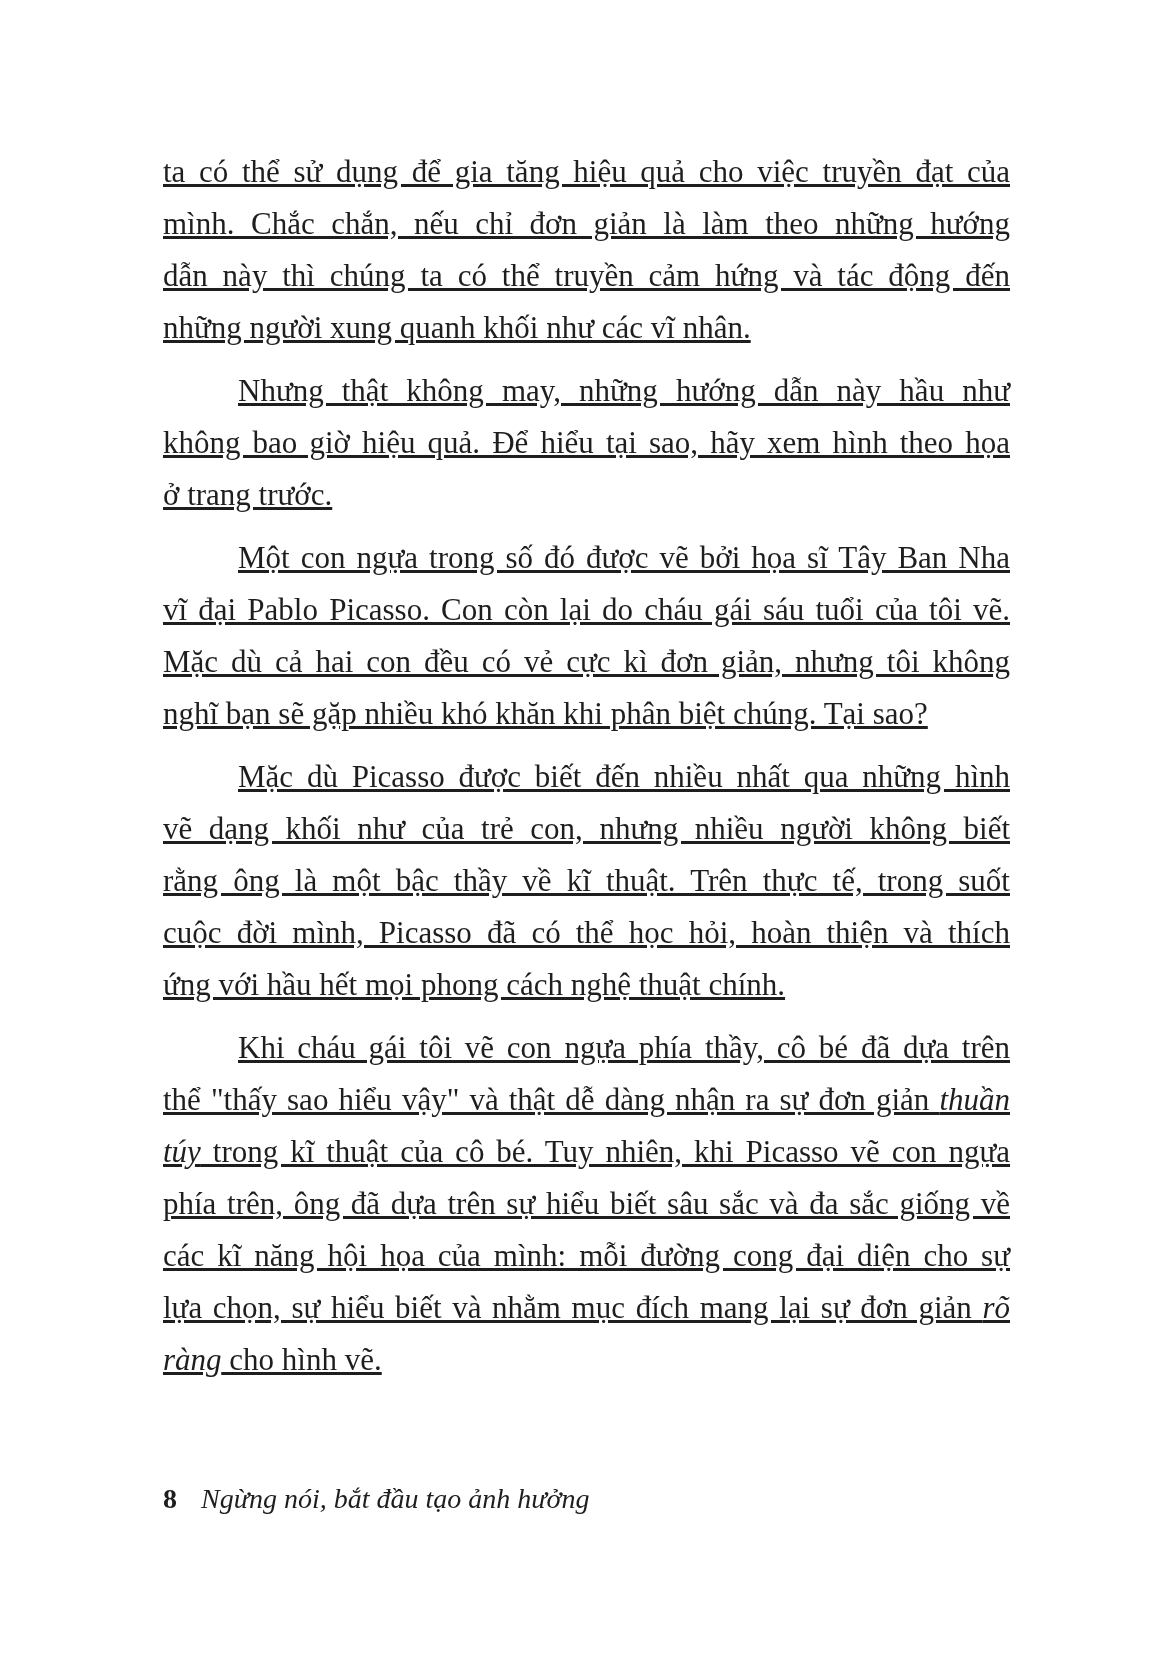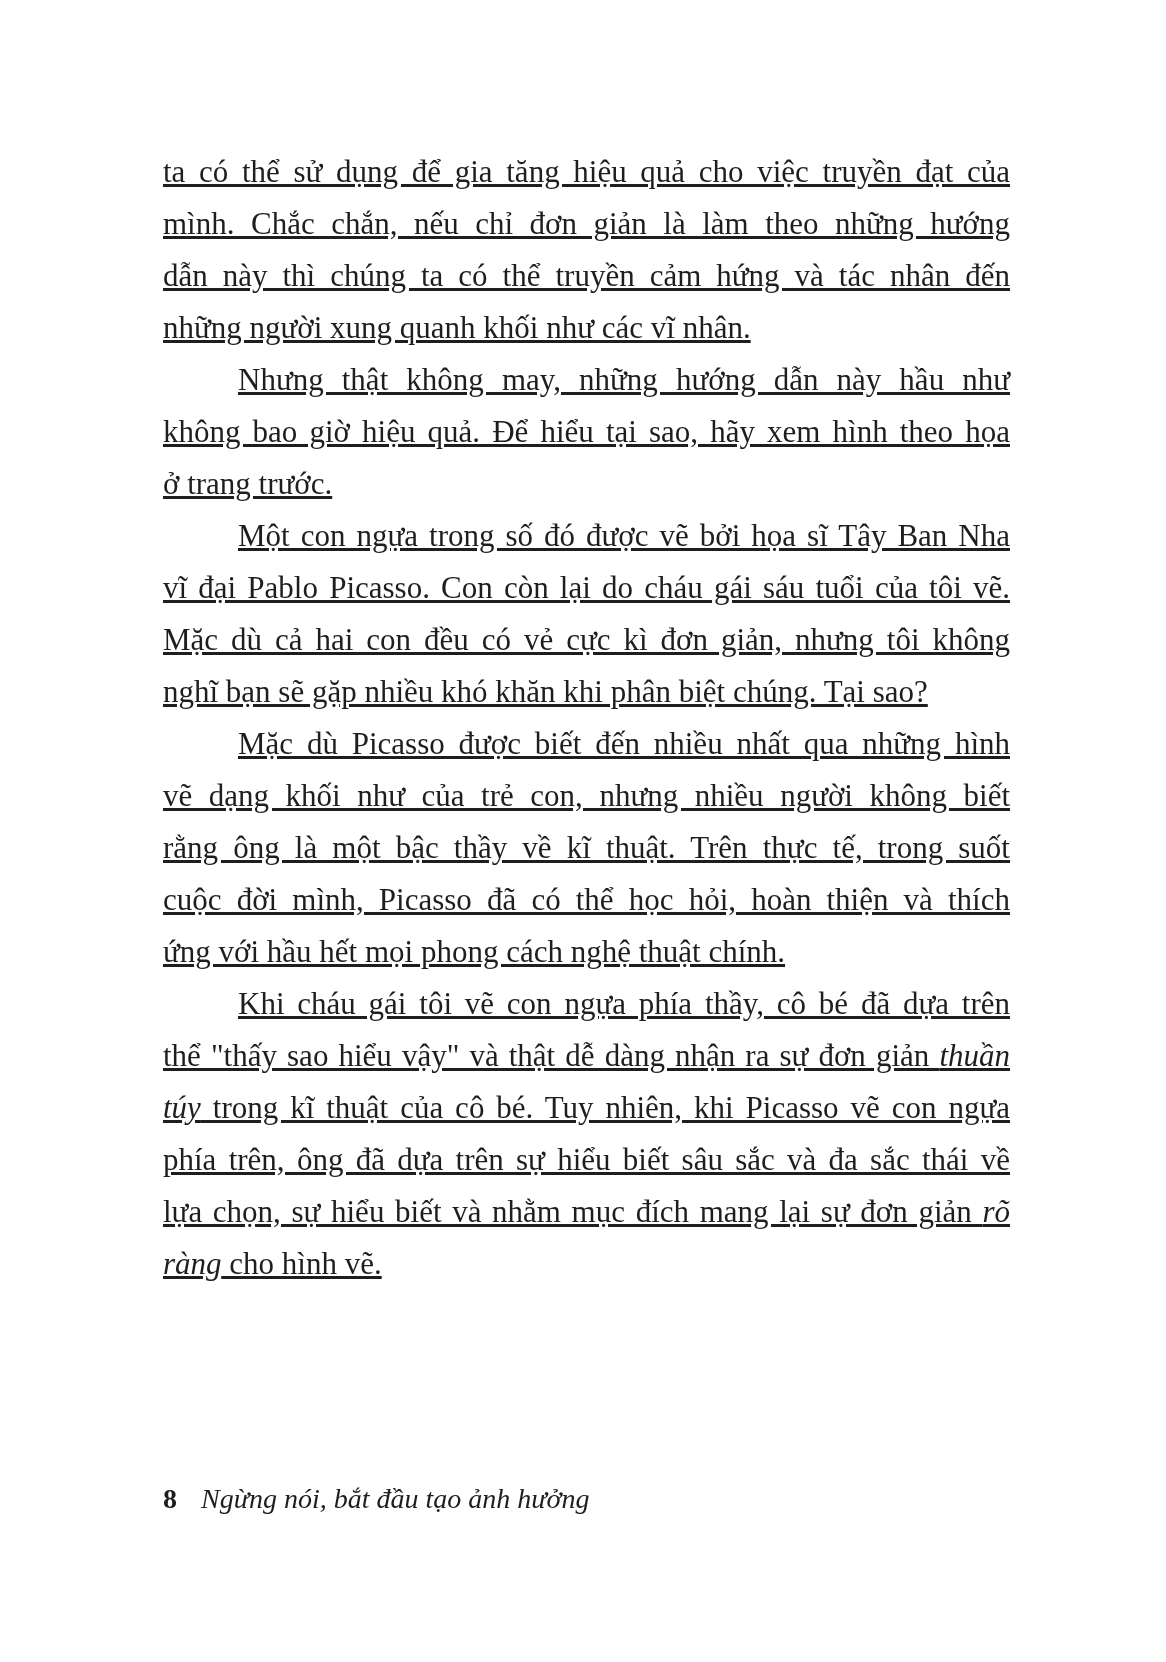--- a/index.html
+++ b/index.html
@@ -16,21 +16,21 @@
     overflow: hidden;
   }
   .text-block {
     position: absolute;
     left: 163px;
     top: 146px;
     width: 847px;
     font-size: 31px;
   }
   .paragraph { margin: 0; text-decoration: underline; }
-  .paragraph + .paragraph { }
+  .paragraph + .paragraph { margin-top: 11px; }
   .line {
     line-height: 52px;
     text-align: justify;
     text-align-last: justify;
   }
   .line.last { text-align-last: left; }
   .paragraph.indent .line.first { text-indent: 75px; }
   .italic { font-style: italic; }
   .footer {
     position: absolute;
@@ -45,21 +45,21 @@
   .page-number { font-weight: bold; }
   .book-title { font-style: italic; }
 </style>
 </head>
 <body>
 
 <main class="text-block" id="text-block">
     <div class="paragraph">
       <div class="line first"><span>ta có thể sử dụng để gia tăng hiệu quả cho việc truyền đạt của</span></div>
       <div class="line"><span>mình. Chắc chắn, nếu chỉ đơn giản là làm theo những hướng</span></div>
-      <div class="line"><span>dẫn này thì chúng ta có thể truyền cảm hứng và tác nhân đến</span></div>
+      <div class="line"><span>dẫn này thì chúng ta có thể truyền cảm hứng và tác động đến</span></div>
       <div class="line last"><span>những người xung quanh khối như các vĩ nhân.</span></div>
     </div>
     <div class="paragraph indent">
       <div class="line first"><span>Nhưng thật không may, những hướng dẫn này hầu như</span></div>
       <div class="line"><span>không bao giờ hiệu quả. Để hiểu tại sao, hãy xem hình theo họa</span></div>
       <div class="line last"><span>ở trang trước.</span></div>
     </div>
     <div class="paragraph indent">
       <div class="line first"><span>Một con ngựa trong số đó được vẽ bởi họa sĩ Tây Ban Nha</span></div>
       <div class="line"><span>vĩ đại Pablo Picasso. Con còn lại do cháu gái sáu tuổi của tôi vẽ.</span></div>
@@ -70,21 +70,22 @@
       <div class="line first"><span>Mặc dù Picasso được biết đến nhiều nhất qua những hình</span></div>
       <div class="line"><span>vẽ dạng khối như của trẻ con, nhưng nhiều người không biết</span></div>
       <div class="line"><span>rằng ông là một bậc thầy về kĩ thuật. Trên thực tế, trong suốt</span></div>
       <div class="line"><span>cuộc đời mình, Picasso đã có thể học hỏi, hoàn thiện và thích</span></div>
       <div class="line last"><span>ứng với hầu hết mọi phong cách nghệ thuật chính.</span></div>
     </div>
     <div class="paragraph indent">
       <div class="line first"><span>Khi cháu gái tôi vẽ con ngựa phía thầy, cô bé đã dựa trên</span></div>
       <div class="line"><span>thể "thấy sao hiểu vậy" và thật dễ dàng nhận ra sự đơn giản </span><span class="italic">thuần</span></div>
       <div class="line"><span class="italic">túy</span><span> trong kĩ thuật của cô bé. Tuy nhiên, khi Picasso vẽ con ngựa</span></div>
-      <div class="line"><span>phía trên, ông đã dựa trên sự hiểu biết sâu sắc và đa sắc thái về</span></div>
+      <div class="line"><span>phía trên, ông đã dựa trên sự hiểu biết sâu sắc và đa sắc giống về</span></div>
+      <div class="line"><span>các kĩ năng hội họa của mình: mỗi đường cong đại diện cho sự</span></div>
       <div class="line"><span>lựa chọn, sự hiểu biết và nhằm mục đích mang lại sự đơn giản </span><span class="italic">rõ</span></div>
       <div class="line last"><span class="italic">ràng</span><span> cho hình vẽ.</span></div>
     </div>
   </main>
 
 <footer class="footer">
   <span class="page-number">8</span>
   <span class="book-title">Ngừng nói, bắt đầu tạo ảnh hưởng</span>
 </footer>
 

